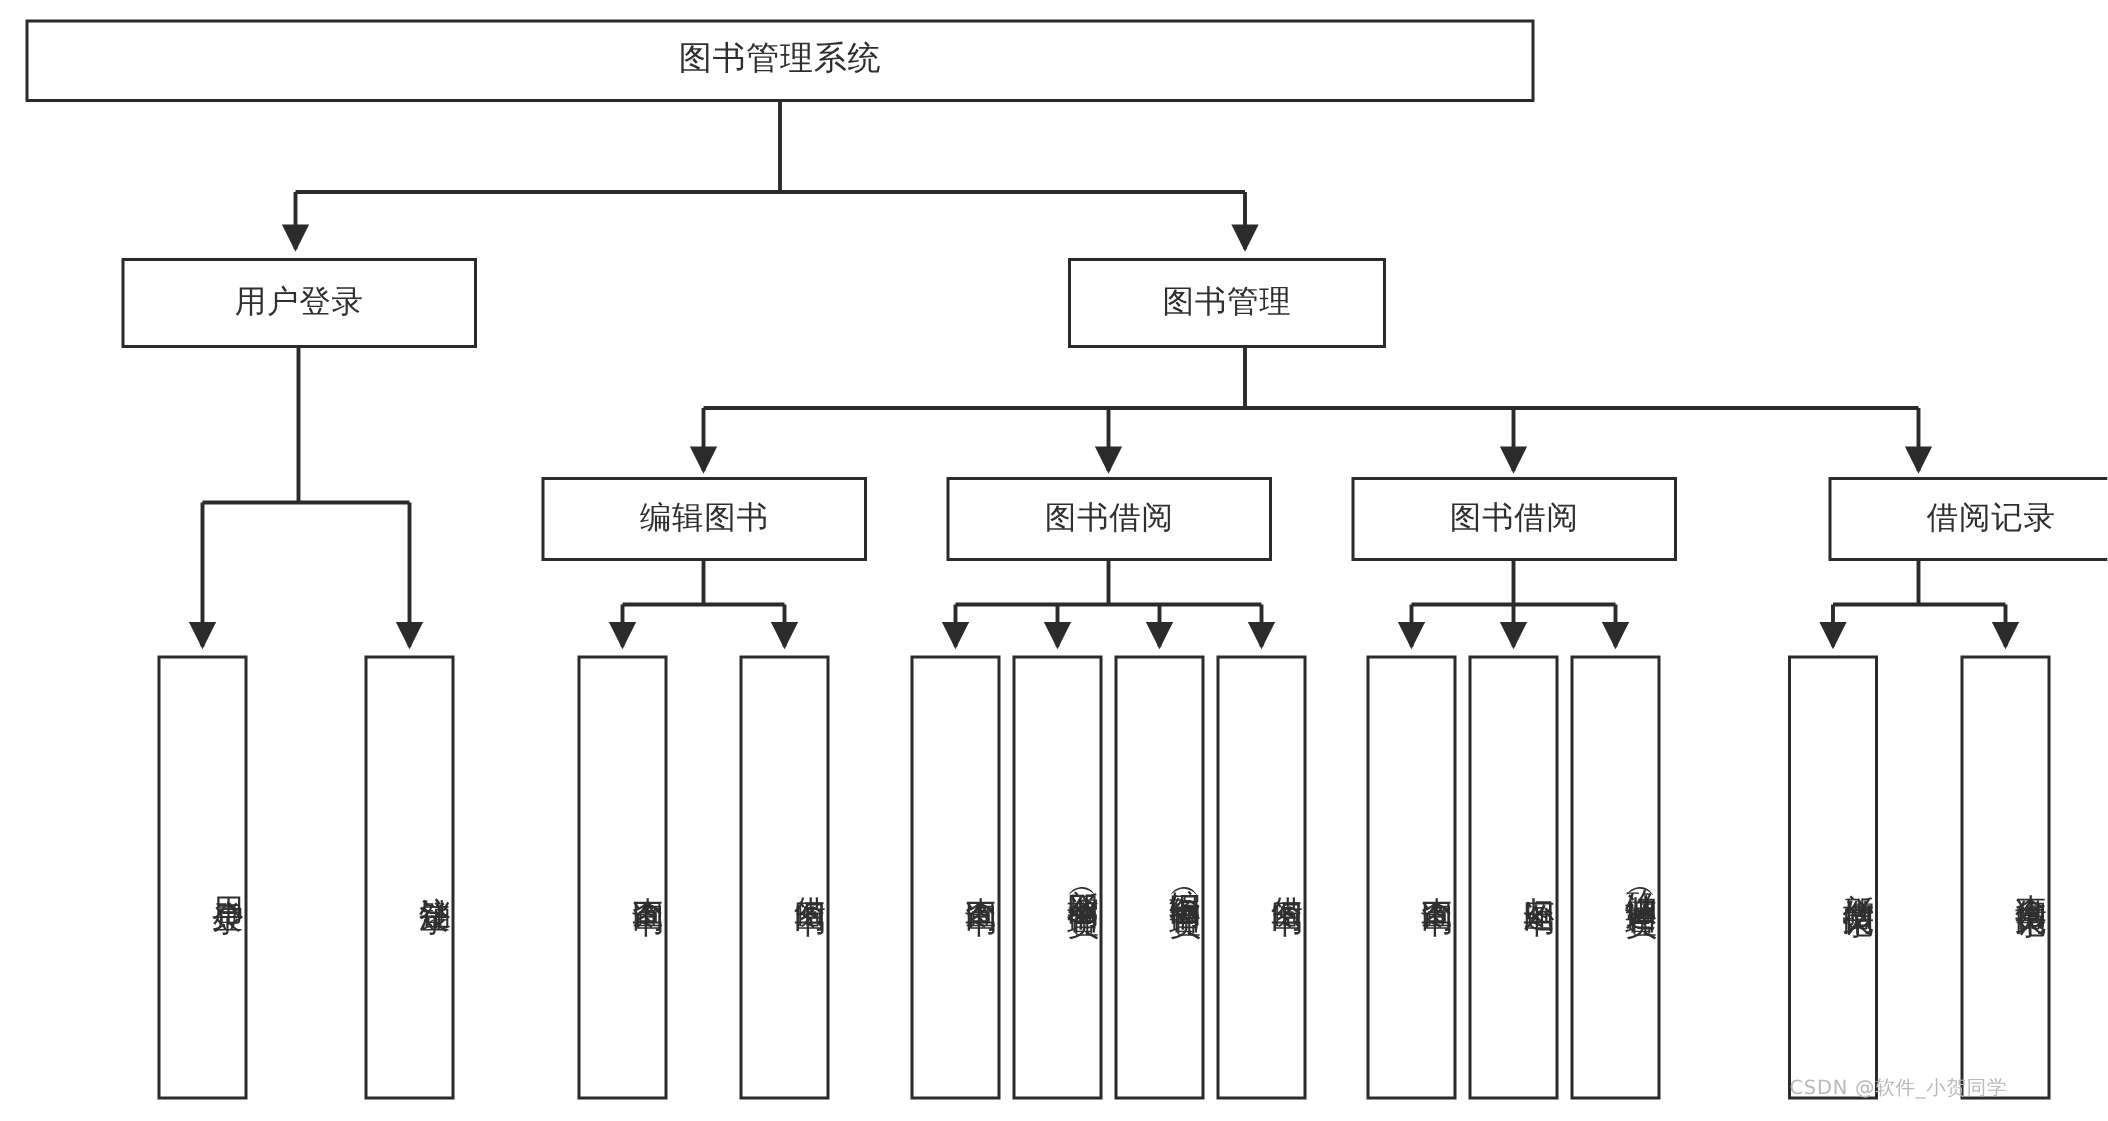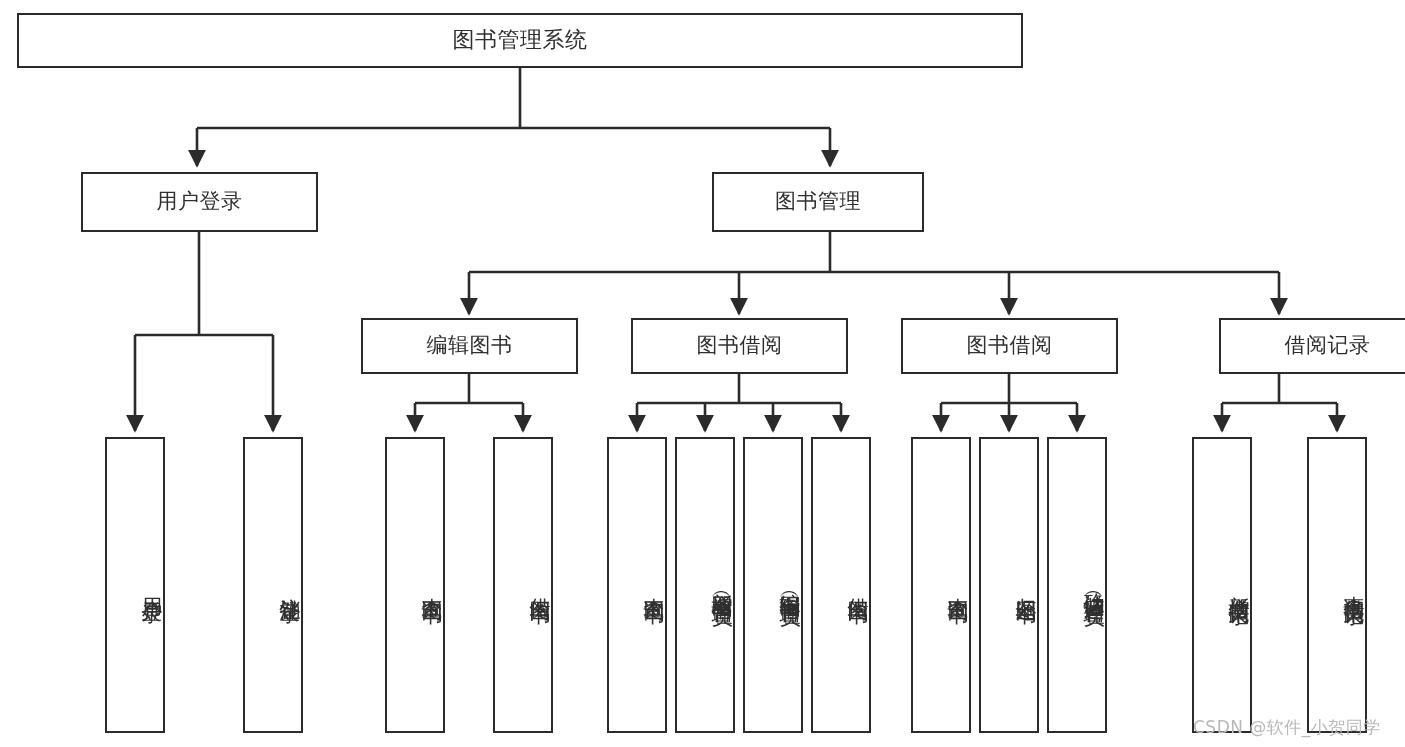--- a/index.html
+++ b/index.html
@@ -55,21 +55,21 @@
   }
   .node.vert > span {
     display: block;
     writing-mode: vertical-rl;
     text-orientation: upright;
     letter-spacing: 2px;
   }
   .watermark {
     position: absolute;
     color: #b9b9b9;
-    font-size: 17px;
+    font-size: 13px;
     letter-spacing: 0.5px;
     white-space: nowrap;
     pointer-events: none;
   }
 </style>
 </head>
 <body>
 
 <div id="diagram-root">
 

